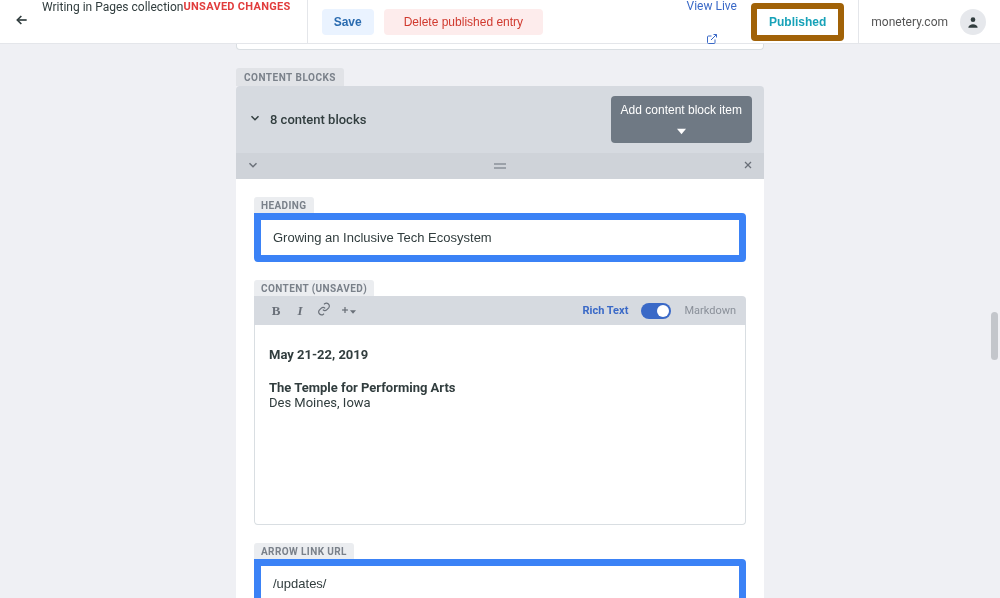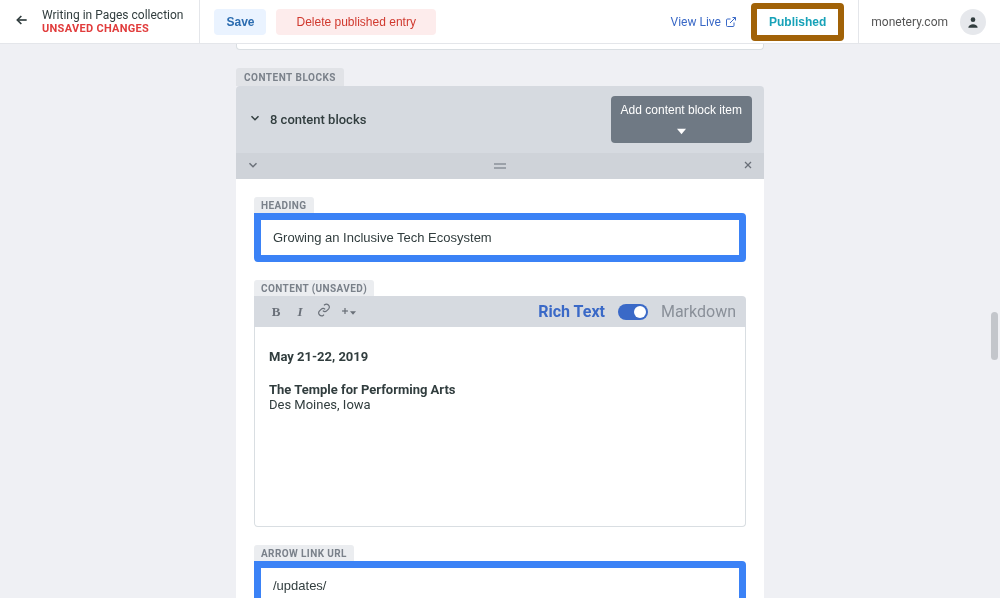--- a/index.html
+++ b/index.html
@@ -15,21 +15,21 @@
   }
   .topbar {
     height: 44px;
     background: #fff;
     border-bottom: 1px solid #e4e6ea;
     display: flex;
     align-items: center;
     padding: 0 10px;
   }
   .back-btn { width: 24px; text-align:center; cursor:pointer; }
-  .page-meta { margin-left: 8px; padding-right: 16px; border-right: 1px solid #e4e6ea; height:100%; display:flex; flex-direction:column; justify-content:center; }
+  .page-meta { margin-left: 8px; padding-right: 16px; border-right: 1px solid #e4e6ea; height:100%; display:flex; flex-direction:row; justify-content:center; }
   .page-meta .title { font-size:12px; color:#313d3e; }
   .page-meta .unsaved { font-size:11px; font-weight:700; color:#e13c3c; letter-spacing:0.3px; }
   .save-btn {
     margin-left: 14px;
     background:#eaf3ff;
     color:#2b6cb0;
     border:none;
     padding:6px 12px;
     border-radius:4px;
     font-size:12px;
@@ -41,21 +41,21 @@
     background:#fdecec;
     color:#d0392e;
     border:none;
     padding:6px 20px;
     border-radius:4px;
     font-size:12px;
     font-weight:500;
     cursor:pointer;
   }
   .spacer { flex:1; }
-  .view-live { color:#3a69c7; font-size:12px; display:flex; align-items:center; gap:4px; cursor:pointer; margin-right:14px; }
+  .view-live { color:#3a69c7; font-size:12px; display:flex; align-items:center; gap:20px; cursor:pointer; margin-right:14px;flex-direction:column; }
   .published-btn {
     border:6px solid #a16207;
     background:#fff;
     color:#17a2b8;
     padding:6px 12px;
     border-radius:4px;
     font-size:12px;
     font-weight:600;
     cursor:pointer;
     margin-right:14px;
@@ -169,21 +169,21 @@
 
   .editor-toolbar {
     background:#d6dae0;
     border-radius:0 4px 0 0;
     padding:6px 10px;
     display:flex;
     align-items:center;
     color:#6a7079;
   }
   .tb-btn { width:24px; text-align:center; cursor:pointer; font-weight:700; color:#6a7079; }
-  .toggle-wrap { margin-left:auto; display:flex; align-items:center; gap:13px; font-size:16px; }
+  .toggle-wrap { margin-left:auto; display:flex; align-items:center; gap:13px; font-size:11px; }
   .toggle-wrap .rt { font-weight:700; color:#3a69c7; }
   .toggle-wrap .md { color:#8a9099; }
   .toggle {
     width:30px; height:16px; background:#3a69c7; border-radius:10px; position:relative; cursor:pointer;
   }
   .toggle::after {
     content:""; position:absolute; width:12px; height:12px; background:#fff; border-radius:50%; top:2px; right:2px;
   }
 
   .editor-content {

